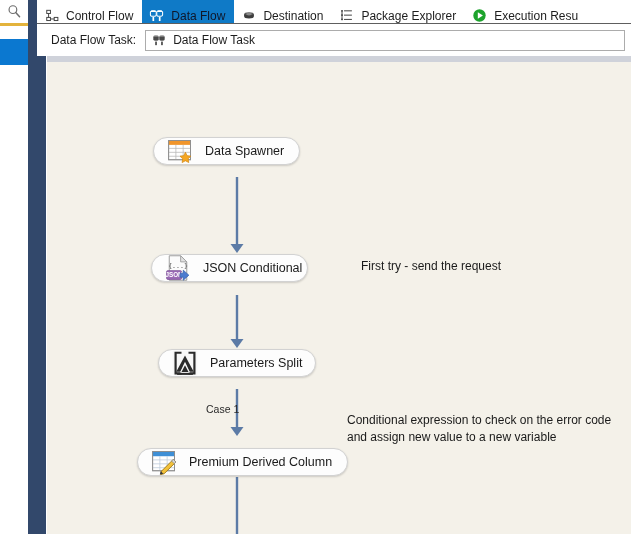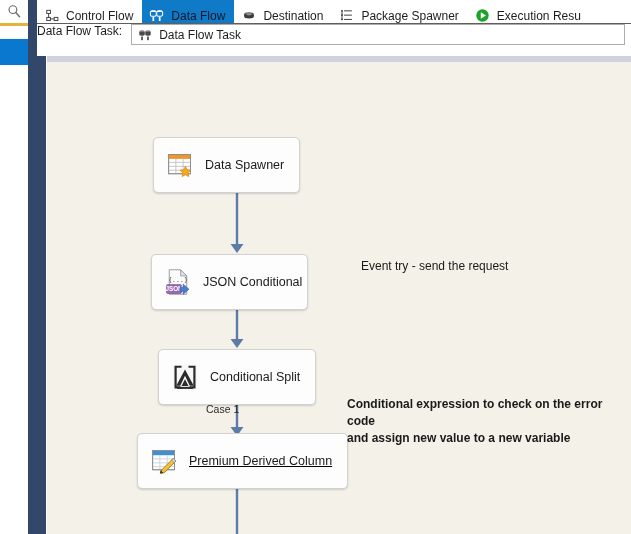--- a/index.html
+++ b/index.html
@@ -107,20 +107,22 @@
     align-items: center;
     justify-content: center;
     flex: 0 0 15px;
   }
 
   
   .taskbar {
     height: 32px;
     flex: 0 0 32px;
     display: flex;
+    align-items: center;
+    padding-left: 14px;
     background: #ffffff;
   }
   .taskbar-label {
     font-size: 12px;
     color: #1D1D1D;
     margin-right: 9px;
   }
   .taskbox {
     flex: 1 1 auto;
     height: 21px;
@@ -162,27 +164,27 @@
   .canvas-inner {
     position: absolute;
     inset: 0;
   }
 
   
   .node {
     position: absolute;
     background: #FDFDFD;
     border: 1px solid #D2D2D2;
-    border-radius: 5px;
+    border-radius: 17px;
     box-shadow: 0 1px 2px rgba(0,0,0,0.16);
     display: flex;
     align-items: center;
     gap: 11px;
     padding: 0 17px 0 12px;
-    height: 56px;
+    height: 28px;
     box-sizing: border-box;
     cursor: default;
   }
   .node-label {
     font-size: 12.5px;
     color: #1A1A1A;
     white-space: nowrap;
   }
   .node-ico {
     width: 28px;
@@ -280,21 +282,21 @@
           <svg width="14" height="14" viewBox="0 0 16 16">
             <line x1="2.3" y1="2.1" x2="2.3" y2="12.5" stroke="#3A3A3A" stroke-width="1.1"></line>
             <rect x="1.4" y="1.2" width="1.8" height="1.8" fill="#3A3A3A"></rect>
             <rect x="1.4" y="6.1" width="1.8" height="1.8" fill="#3A3A3A"></rect>
             <rect x="1.4" y="11.0" width="1.8" height="1.8" fill="#3A3A3A"></rect>
             <line x1="4.6" y1="2.1" x2="13.6" y2="2.1" stroke="#3A3A3A" stroke-width="1.1"></line>
             <line x1="4.6" y1="7.0" x2="13.6" y2="7.0" stroke="#3A3A3A" stroke-width="1.1"></line>
             <line x1="4.6" y1="11.9" x2="13.6" y2="11.9" stroke="#3A3A3A" stroke-width="1.1"></line>
           </svg>
         </span>
-        <span class="tab-label">Package Spawner</span>
+        <span class="tab-label">Package Explorer</span>
       </div>
 
       <div class="tab">
         <span class="tab-ico">
           <svg width="15" height="15" viewBox="0 0 16 16">
             <circle cx="8" cy="8" r="6.6" fill="#1DA32C"></circle>
             <path d="M6.2 4.6 L11.6 8 L6.2 11.4 z" fill="#ffffff"></path>
           </svg>
         </span>
         <span class="tab-label">Execution Resu</span>
@@ -374,44 +376,44 @@
             <div class="node" style="left: 111px; top: 287px; width: 158px;">
   <svg class="node-ico" viewBox="0 0 32 32">
     <rect x="2" y="2" width="28" height="28" fill="#F7F7F7"></rect>
     <path d="M4 3 h8 v2.5 H6.5 v21 H12 V29 H4 z" fill="#2B2B2B"></path>
     <path d="M28 3 h-8 v2.5 h5.5 v21 H20 V29 h8 z" fill="#2B2B2B"></path>
     <path d="M16 7.5 L26 26 h-4.6 L16 14.6 L10.6 26 H6 z" fill="#2B2B2B"></path>
     <path d="M16 16.2 L21.5 27 h-11 z" fill="#F7F7F7"></path>
     <path d="M16 18.5 L20 26.2 h-8 z" fill="#2B2B2B"></path>
     <rect x="7" y="27.3" width="18" height="2.3" fill="#2B2B2B"></rect>
   </svg>
-<span class="node-label">Conditional Split</span>
+<span class="node-label">Parameters Split</span>
             </div>
-            <div class="node" style="left: 90px; top: 371px; width: 211px; text-decoration: underline;">
+            <div class="node" style="left: 90px; top: 386px; width: 211px;">
   <svg class="node-ico" viewBox="0 0 32 32">
     <rect x="3" y="4" width="25" height="22" fill="#FFFFFF" stroke="#9A9A9A" stroke-width="1"></rect>
     <rect x="3" y="4" width="25" height="5.4" fill="#3E8FD6"></rect>
     <g stroke="#BDCBDB" stroke-width="0.9">
       <line x1="3" y1="13.6" x2="28" y2="13.6"></line>
       <line x1="3" y1="18.1" x2="28" y2="18.1"></line>
       <line x1="3" y1="22.5" x2="28" y2="22.5"></line>
       <line x1="11.3" y1="9.4" x2="11.3" y2="26"></line>
       <line x1="19.6" y1="9.4" x2="19.6" y2="26"></line>
     </g>
     <rect x="3" y="4" width="25" height="22" fill="none" stroke="#8E8E8E" stroke-width="1.1"></rect>
     <g>
       <path d="M26.6 13.0 l3.0 3.0 -13.4 13.4 -4.0 1.0 1.0 -4.0 z" fill="#F3C23B" stroke="#9A7512" stroke-width="1"></path>
       <path d="M26.6 13.0 l3.0 3.0 -1.9 1.9 -3.0 -3.0 z" fill="#D8D8D8" stroke="#8A8A8A" stroke-width="0.9"></path>
       <path d="M12.2 26.4 l1.0 -4.0 0 0 z" fill="#7A5A0C"></path>
       <path d="M12.2 26.4 l3.0 3.0 -4.0 1.0 z" fill="#3A3A3A"></path>
     </g>
   </svg>
 <span class="node-label">Premium Derived Column</span>
             </div>
-            <div class="annot" style="left: 314px; top: 196px;">Event try - send the request</div>
-            <div class="annot" style="left: 300px; top: 334px; font-weight: bold;">Conditional expression to check on the error code
+            <div class="annot" style="left: 314px; top: 196px;">First try - send the request</div>
+            <div class="annot" style="left: 300px; top: 350px;">Conditional expression to check on the error code
 and assign new value to a new variable</div>
           </div>
       </div>
     </div>
 
   </div>
 </div>
 
 </body></html>

